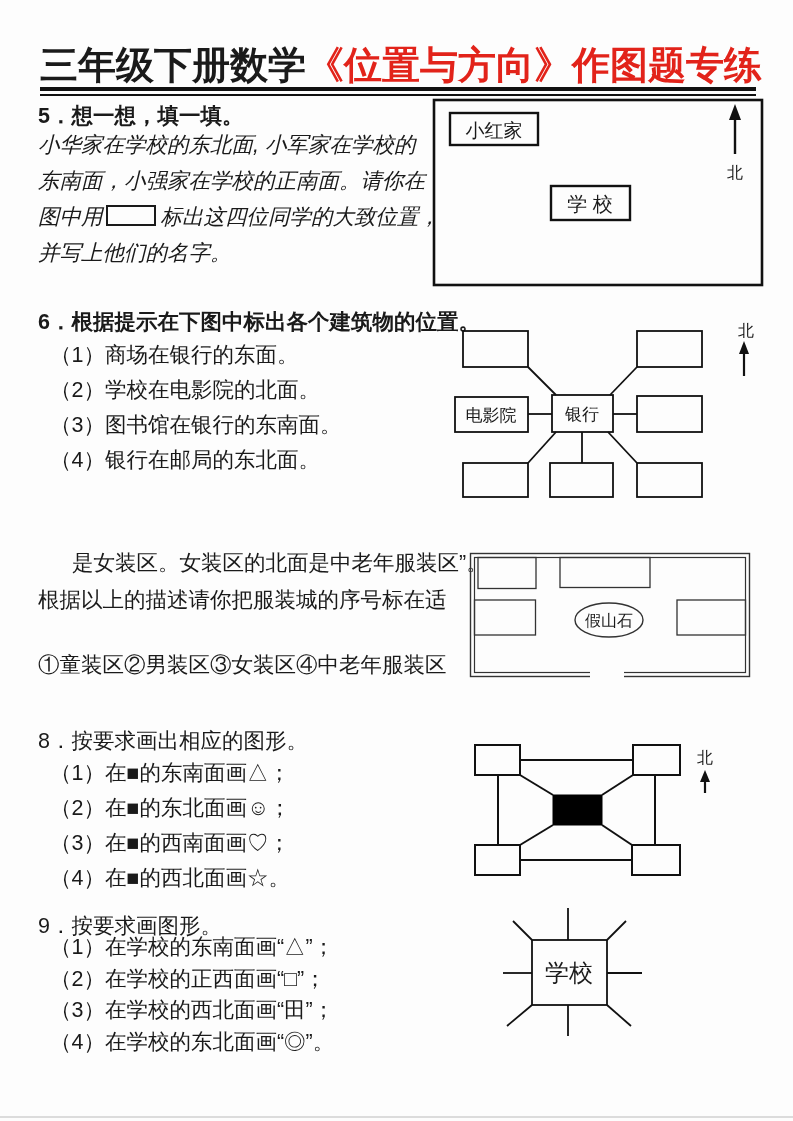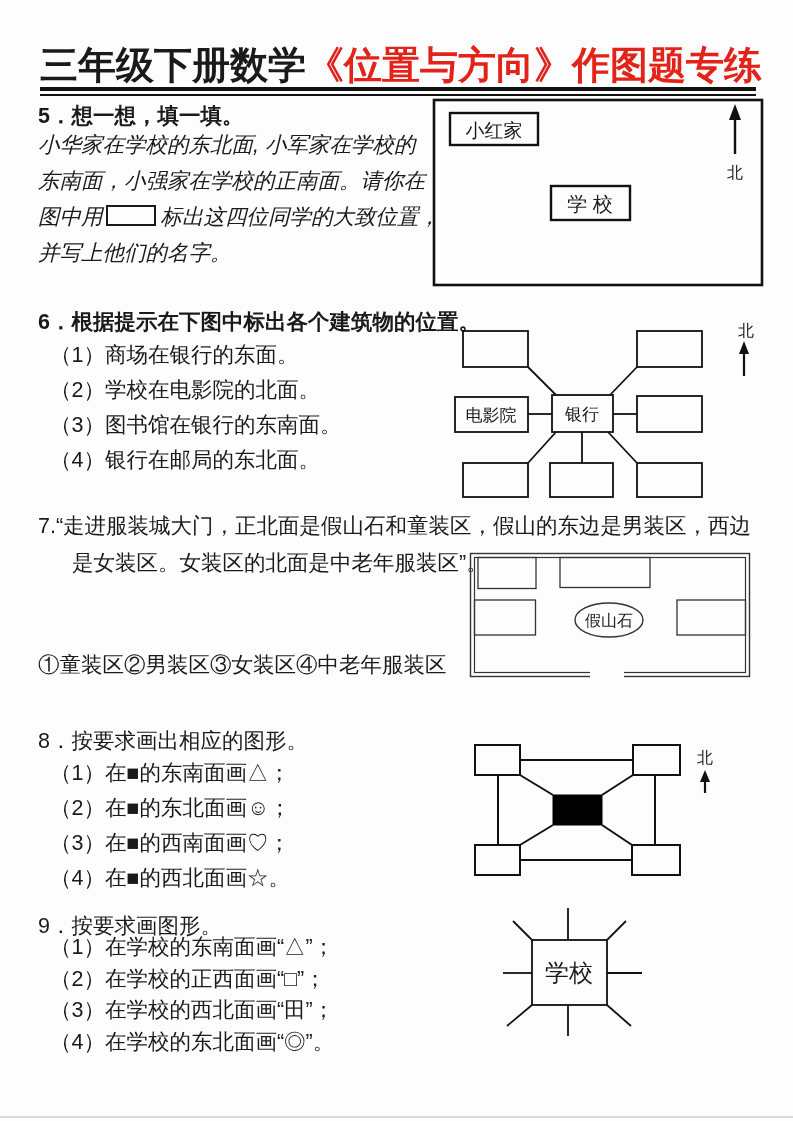--- a/index.html
+++ b/index.html
@@ -78,22 +78,22 @@
     <line x1="78" y1="92" x2="102" y2="92" stroke="#111" stroke-width="1.8"></line>
     <line x1="163" y1="92" x2="187" y2="92" stroke="#111" stroke-width="1.8"></line>
     <line x1="132" y1="110" x2="132" y2="141" stroke="#111" stroke-width="1.8"></line>
     <line x1="106" y1="110" x2="78" y2="141" stroke="#111" stroke-width="1.8"></line>
     <line x1="158" y1="110" x2="187" y2="141" stroke="#111" stroke-width="1.8"></line>
     <text x="296" y="14" font-size="16" text-anchor="middle">北</text>
     <line x1="294" y1="54" x2="294" y2="28" stroke="#111" stroke-width="2.2"></line>
     <polygon points="294,19 289,32 299,32" fill="#111"></polygon>
   </svg>
 
-  <div class="abs h-reg" style="left:38px;top:511px;">7.“走进服装城大门，正北面是假山石和童装区，假山的东边是男装区，西边</div>
   <div class="abs h-reg" style="left:38px;top:548px;margin-left:34px;">是女装区。女装区的北面是中老年服装区”。</div>
+  <div class="abs h-reg" style="left:38px;top:585px;">根据以上的描述请你把服装城的序号标在适</div>
   <div class="abs h-reg" style="left:38px;top:650px;">①童装区②男装区③女装区④中老年服装区</div>
 
   <svg style="left:468px;top:550px;" width="285" height="132" viewBox="0 0 285 132">
     <rect x="2.5" y="3.5" width="279" height="123" fill="none" stroke="#333" stroke-width="1.4"></rect>
     <rect x="6.5" y="7.5" width="271" height="115" fill="none" stroke="#333" stroke-width="1.2"></rect>
     <rect x="122" y="118" width="34" height="12" fill="#fdfdfd" stroke="none"></rect>
     <rect x="10" y="7.5" width="58" height="31" fill="none" stroke="#333" stroke-width="1.3"></rect>
     <rect x="92" y="7.5" width="90" height="30" fill="none" stroke="#333" stroke-width="1.3"></rect>
     <rect x="6.5" y="50" width="61" height="35" fill="none" stroke="#333" stroke-width="1.3"></rect>
     <rect x="209" y="50" width="68.5" height="35" fill="none" stroke="#333" stroke-width="1.3"></rect>

